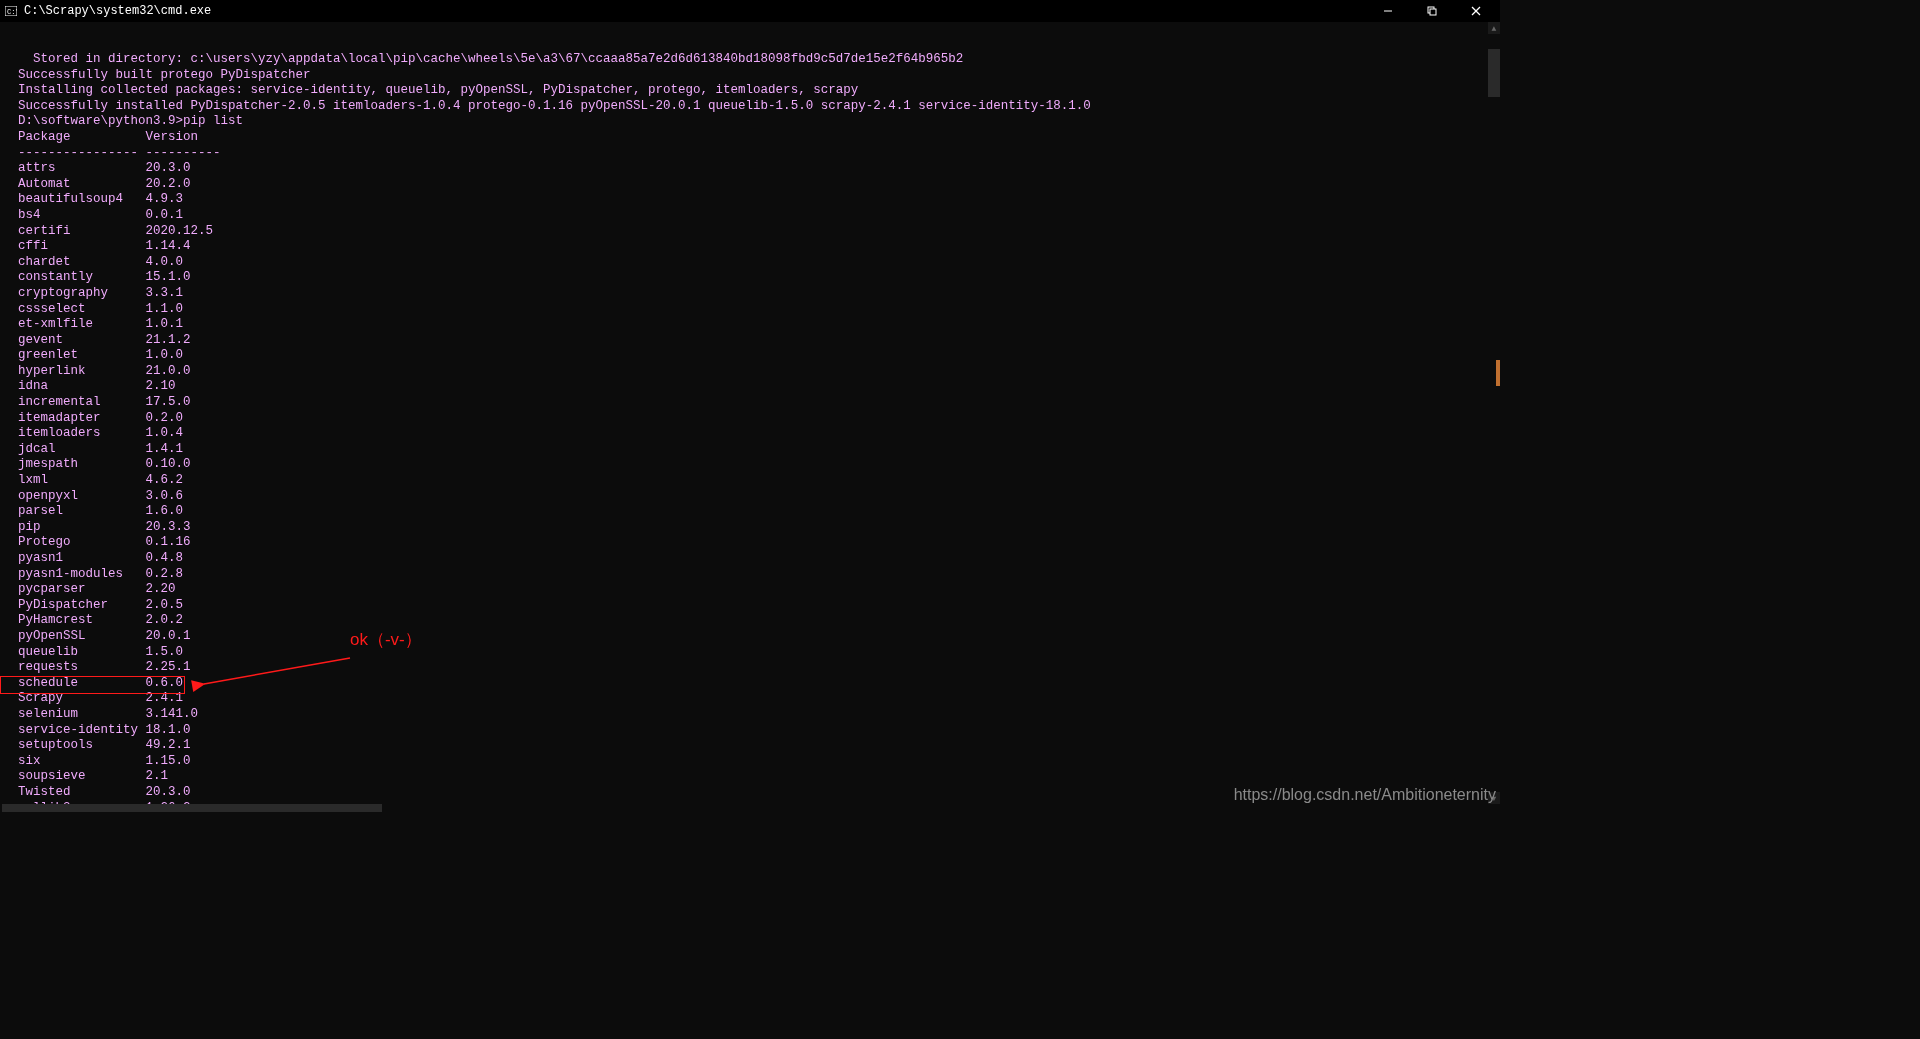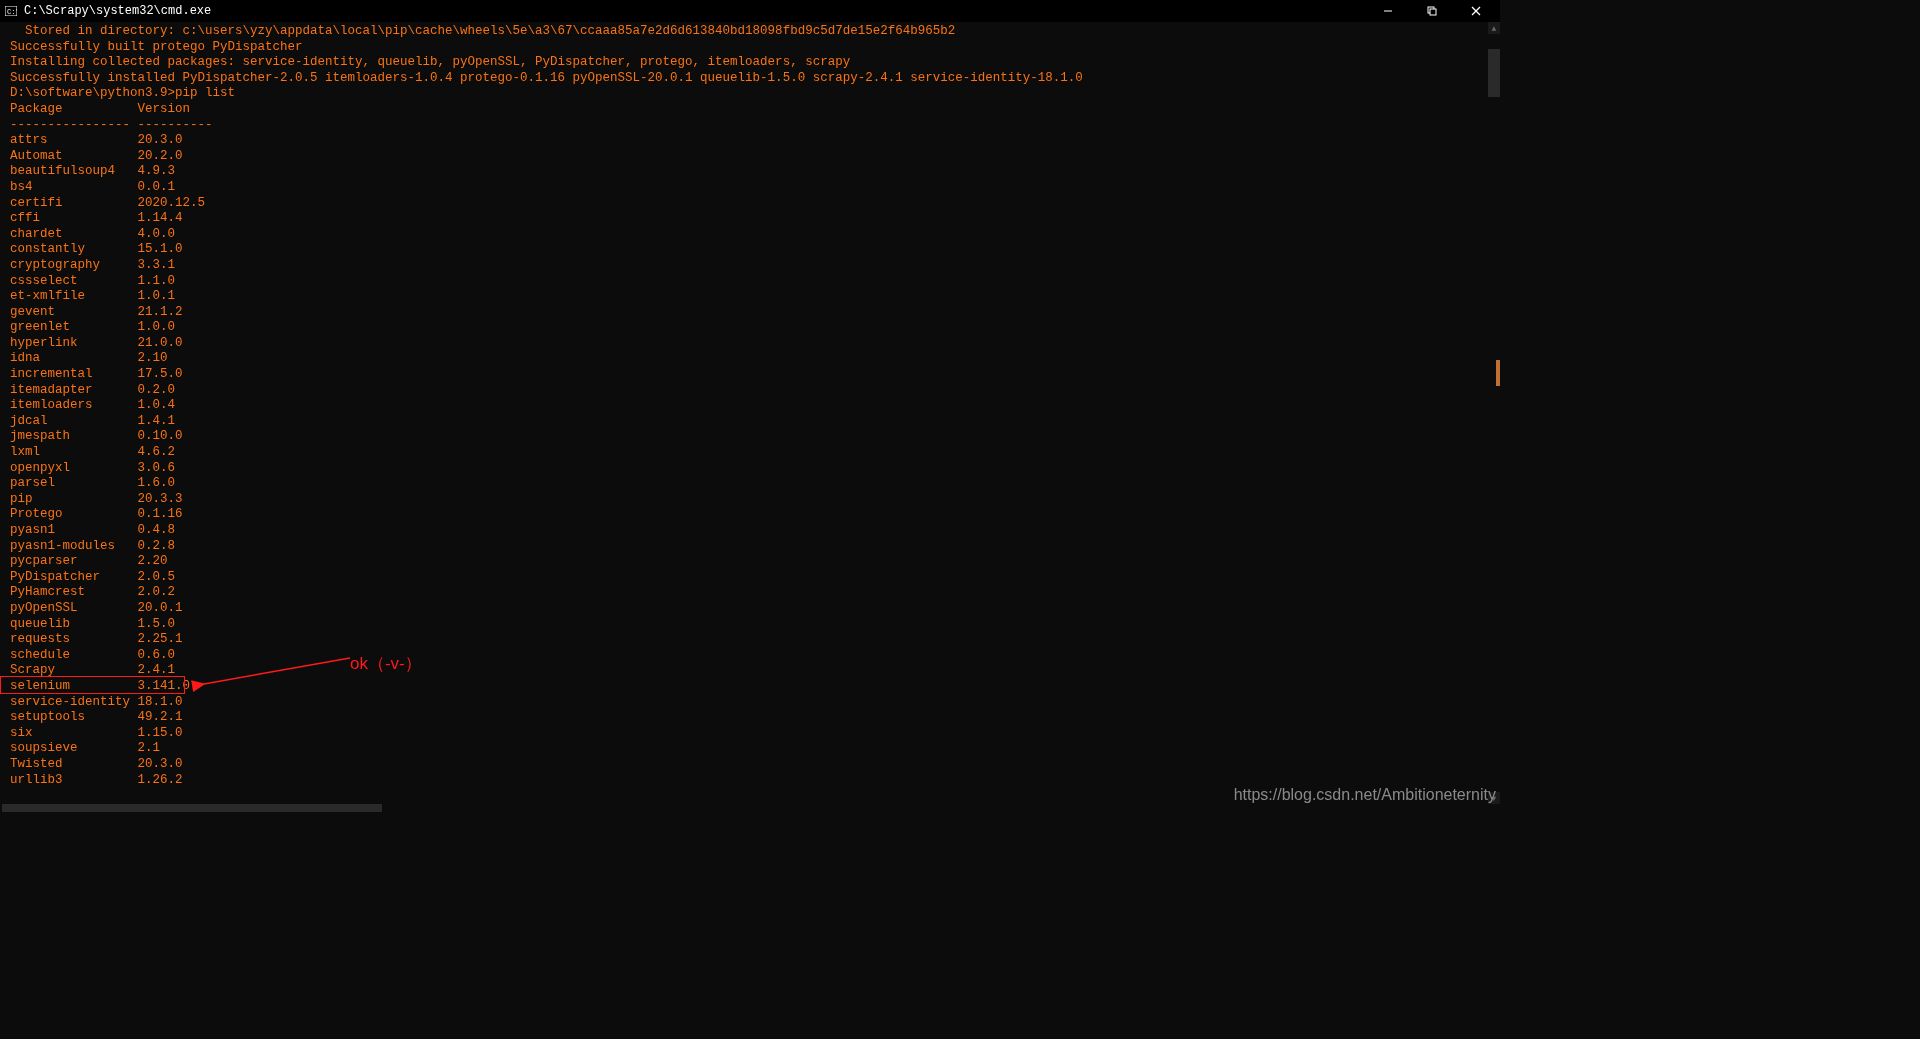--- a/index.html
+++ b/index.html
@@ -34,23 +34,24 @@
 .titlebar .spacer { flex: 1; }
 .win-controls { display: flex; }
 .win-btn {
   width: 44px; height: 22px;
   display: flex; align-items: center; justify-content: center;
   color: #ffffff;
   font-size: 12px;
 }
 .terminal {
   white-space: pre;
-  padding: 2px 0 0 10px;
+  padding: 2px 0 0 18px;
   line-height: 15.6px;
-  color: #f97316;
+  color: #f0abfc;
+  margin-top: 28px;
 }
 .row { white-space: pre; }
 .scrollbar {
   position: absolute;
   right: 0; top: 22px; bottom: 8px;
   width: 12px;
   background: #0c0c0c;
 }
 .scroll-arrow {
   width: 12px; height: 12px;
@@ -158,15 +159,15 @@
 
 <svg class="annot-arrow" style="left:190px; top:640px; width:170px; height:55px;">
   <defs>
     <marker id="ah" markerWidth="10" markerHeight="8" refX="1" refY="4" orient="auto">
       <path d="M9,0 L0,4 L9,8 Z" fill="#ff1a1a"></path>
     </marker>
   </defs>
   <line x1="160" y1="18" x2="14" y2="44" stroke="#ff1a1a" stroke-width="1.5" marker-end="url(#ah)"></line>
 </svg>
 
-<div class="annot-text" style="left:350px; top:652px;">ok（-v-）</div>
+<div class="annot-text" style="left:350px; top:628px;">ok（-v-）</div>
 
 <div class="watermark">https://blog.csdn.net/Ambitioneternity</div>
 
 </body></html>

